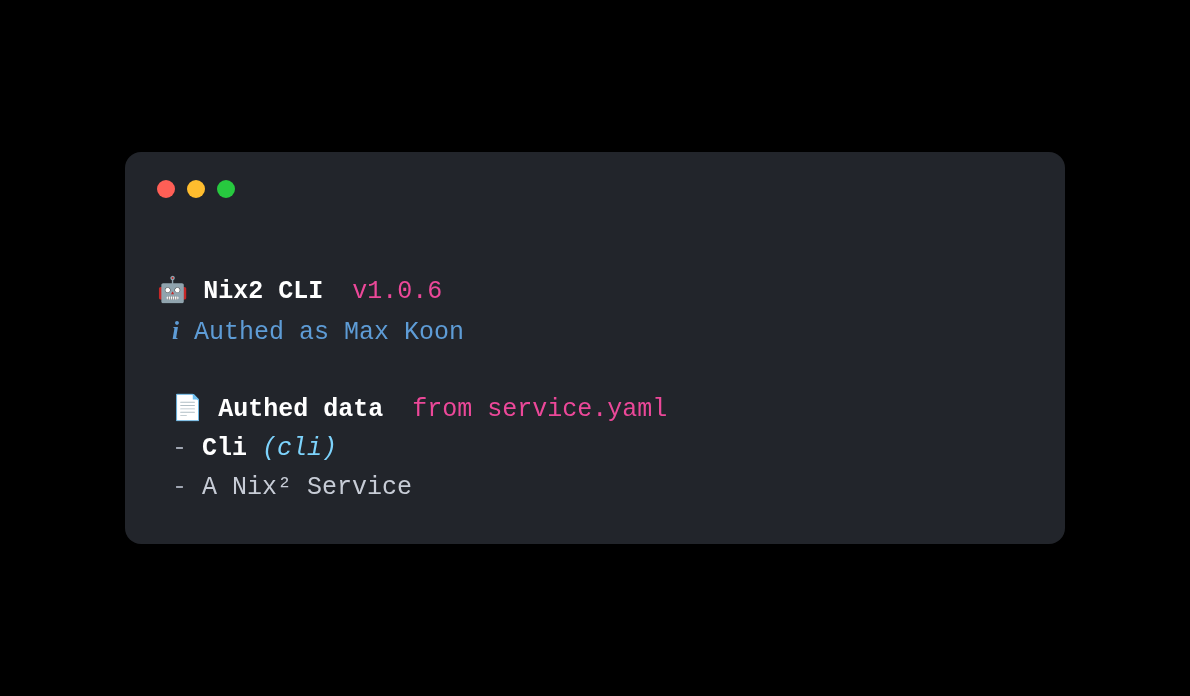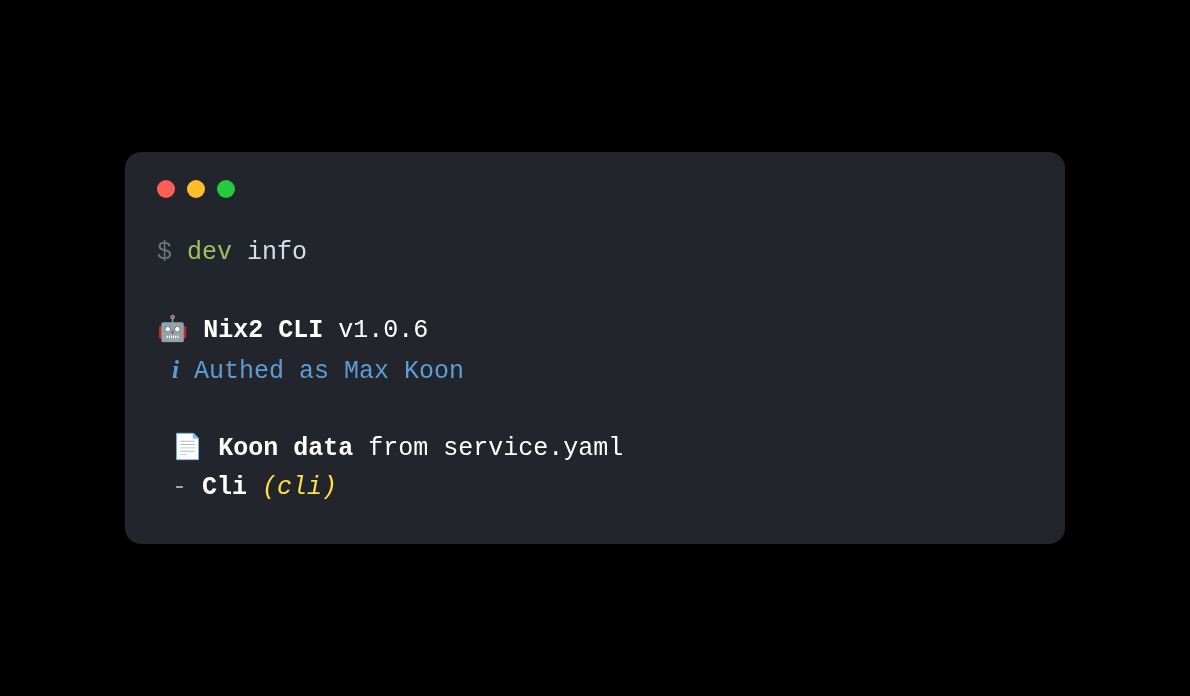--- a/index.html
+++ b/index.html
@@ -65,34 +65,35 @@
       color: #d8dee9;
     }
     
     .bold-white {
       color: #ffffff;
       font-weight: 700;
       margin-top: 22px;
     }
     
     .dim-gray {
-      color: #ffffff;
+      color: #ec4899;
+      margin-left: 14px;
     }
     
     .blue {
       color: #5e9cd6;
       text-align: right;
     }
     
     .light-gray {
       color: #c7ccd6;
     }
     
     .dim-italic {
-      color: #fde047;
+      color: #7dd3fc;
       font-style: italic;
     }
     
     .spacer {
       height: 1.55em;
     }
     
     .info-icon {
       color: #5e9cd6;
       font-weight: 700;
@@ -110,31 +111,31 @@
 <div class="terminal-window">
 
   <div class="traffic-lights">
     <div class="traffic-light red"></div>
     <div class="traffic-light yellow"></div>
     <div class="traffic-light green"></div>
   </div>
 
   <div class="terminal-content">
 
-    <span class="line"><span class="prompt-symbol">$</span> <span class="cmd-name">dev</span> <span class="cmd-arg">info</span></span>
 
     <div class="spacer"></div>
 
     <span class="line"><span>🤖</span> <span class="bold-white">Nix2 CLI</span> <span class="dim-gray">v1.0.6</span></span>
 
     <span class="line"> <span class="info-icon">i</span> <span class="blue">Authed as Max Koon</span></span>
 
     <div class="spacer"></div>
 
-    <span class="line"> <span>📄</span> <span class="bold-white">Koon data</span> <span class="dim-gray">from service.yaml</span></span>
+    <span class="line"> <span>📄</span> <span class="bold-white">Authed data</span> <span class="dim-gray">from service.yaml</span></span>
 
     <span class="line"><span class="dash"> -</span> <span class="bold-white">Cli</span> <span class="dim-italic">(cli)</span></span>
 
+    <span class="line"><span class="dash"> -</span> <span class="light-gray">A Nix² Service</span></span>
 
 
   </div>
 
 </div>
 
 </body></html>

